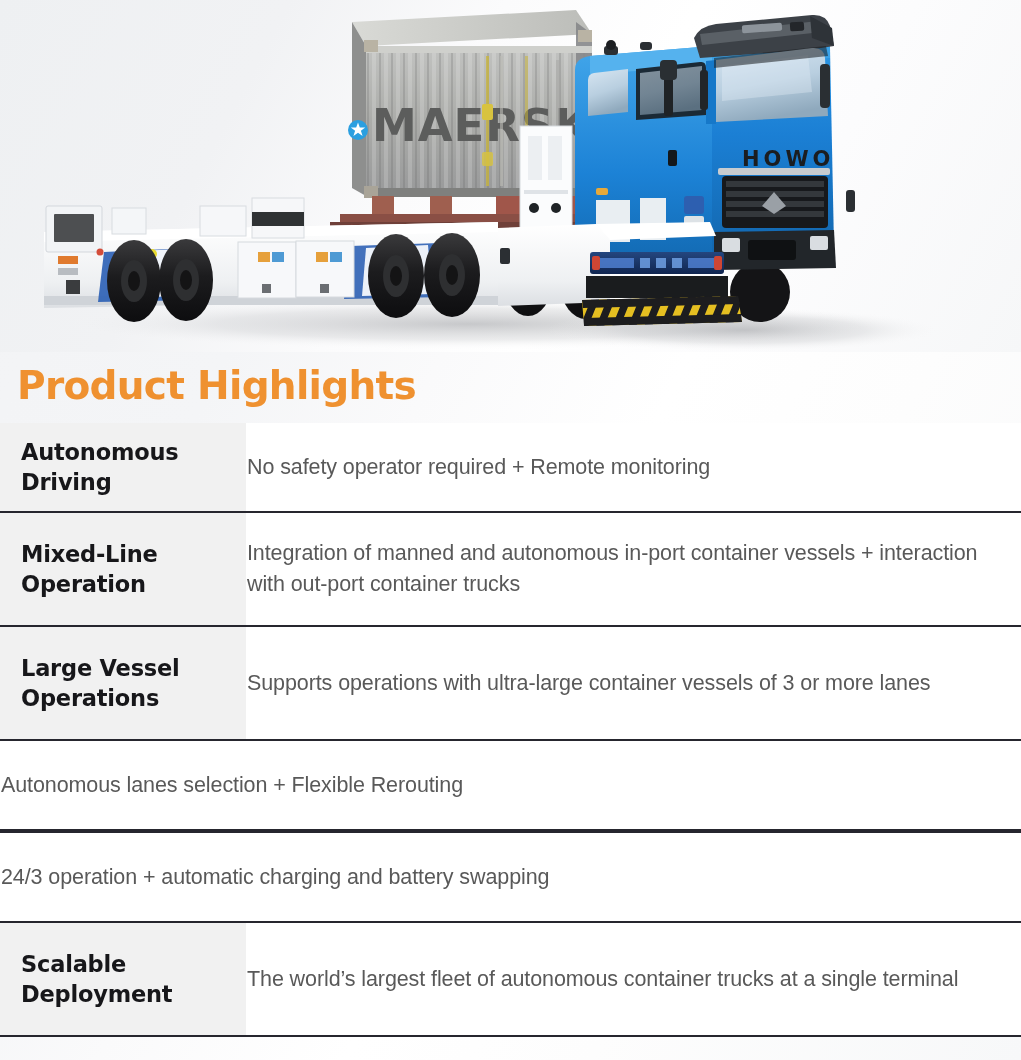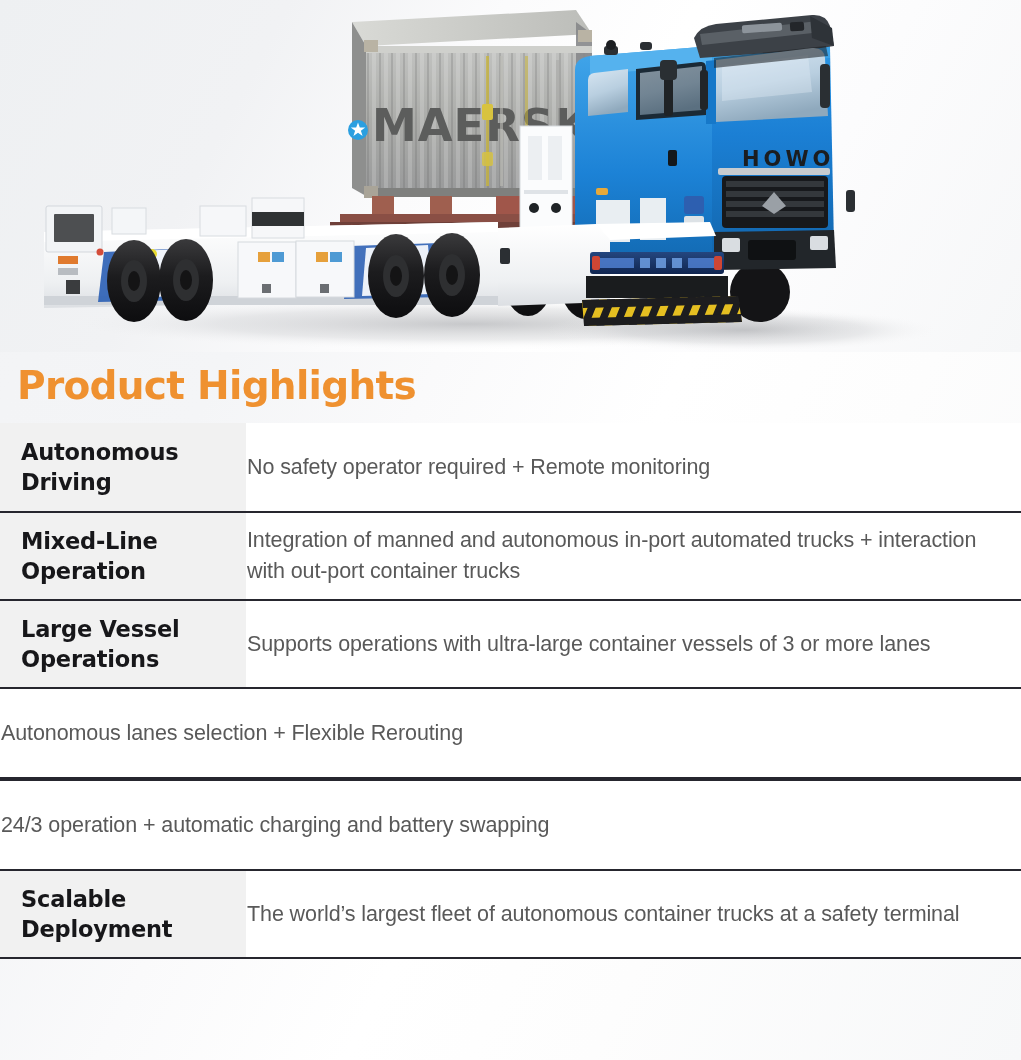--- a/index.html
+++ b/index.html
@@ -103,21 +103,21 @@
   .cell-desc span {
     display:block;
     font-size:21.5px;
     line-height:31px;
     color:#595959;
     letter-spacing:-0.1px;
     font-family:"Liberation Sans", sans-serif;
   }
 
   .r-h1 .cell-label, .r-h1 .cell-desc { height:88px; }
-  .r-h2 .cell-label, .r-h2 .cell-desc { height:86px; }
+  .r-h2 .cell-label, .r-h2 .cell-desc { height:112px; }
 </style>
 </head>
 <body>
 
 <div class="page">
 
   <div class="hero">
     <div class="hero-bg"></div>
 
     <svg class="hero-svg" width="1021" height="352" viewBox="0 0 1021 352">
@@ -407,21 +407,21 @@
       <div class="cell-desc">
         <span>No safety operator required + Remote monitoring</span>
       </div>
     </div>
 
     <div class="row r-h2">
       <div class="cell-label">
         <span>Mixed-Line Operation</span>
       </div>
       <div class="cell-desc">
-        <span>Integration of manned and autonomous in-port automated trucks + interaction with out-port container trucks</span>
+        <span>Integration of manned and autonomous in-port container vessels + interaction with out-port container trucks</span>
       </div>
     </div>
 
     <div class="row r-h2">
       <div class="cell-label">
         <span>Large Vessel Operations</span>
       </div>
       <div class="cell-desc">
         <span>Supports operations with ultra-large container vessels of 3 or more lanes</span>
       </div>
@@ -440,18 +440,18 @@
       <div class="cell-desc">
         <span>24/3 operation + automatic charging and battery swapping</span>
       </div>
     </div>
 
     <div class="row r-h2">
       <div class="cell-label">
         <span>Scalable Deployment</span>
       </div>
       <div class="cell-desc">
-        <span>The world’s largest fleet of autonomous container trucks at a safety terminal</span>
+        <span>The world’s largest fleet of autonomous container trucks at a single terminal</span>
       </div>
     </div>
 
   </div>
 </div>
 
 </body></html>

